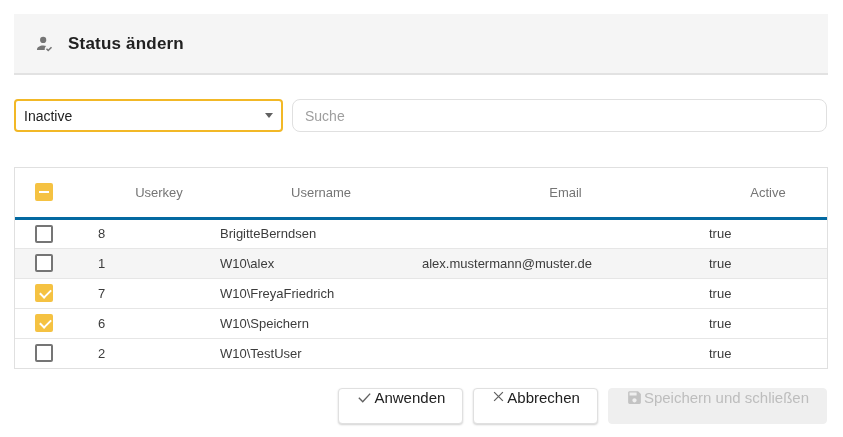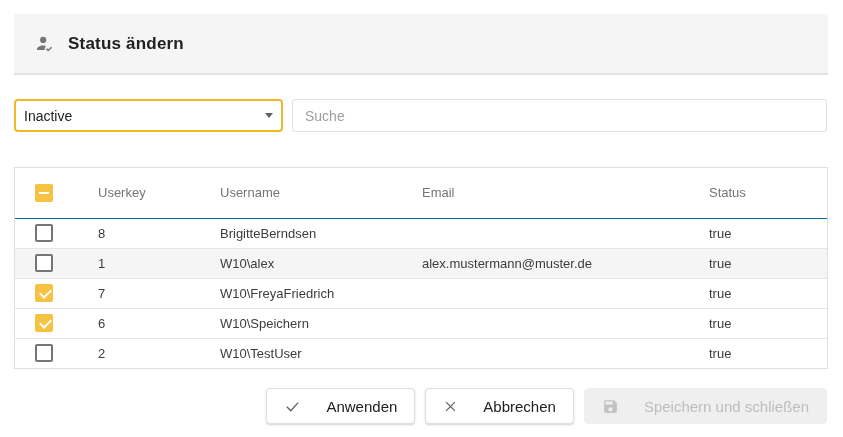--- a/index.html
+++ b/index.html
@@ -19,36 +19,36 @@
   
   .select-box {
     position:absolute; left:14px; top:99px; width:269px; height:33px;
     border:2px solid var(--accent,#f2b826); border-radius:4px; background:#fff;
     display:flex; align-items:center; justify-content:space-between;
     padding:0 8px; font-size:14px; color:#212121; cursor:pointer;
   }
   .caret { width:0; height:0; border-left:4px solid transparent; border-right:4px solid transparent; border-top:5px solid #616161; }
   .search-box {
     position:absolute; left:292px; top:99px; width:535px; height:33px;
-    border:1px solid #e0e0e0; border-radius:3px; background:#fff;
+    border:1px solid #e0e0e0; border-radius:8px; background:#fff;
     display:flex; align-items:center; padding:0 12px;
   }
   .search-box input {
     border:none; outline:none; width:100%; font-size:14px;
     font-family:"Liberation Sans", sans-serif; color:#212121; background:transparent;
   }
   .search-box input::placeholder { color:#9e9e9e; }
 
   
   .tablewrap { position:absolute; left:14px; top:167px; width:814px; border:1px solid #e0e0e0; }
   table { width:100%; border-collapse:collapse; table-layout:fixed; }
   col.c0{width:83px;} col.c1{width:122px;} col.c2{width:202px;} col.c3{width:287px;} col.c4{width:118px;}
   thead th {
-    height:50px; text-align:left; vertical-align:middle;
-    font-size:13px; font-weight:400; color:#757575; border-bottom:1px solid #0369a1;
+    height:50px; text-align:center; vertical-align:middle;
+    font-size:13px; font-weight:400; color:#757575; border-bottom:3px solid #0369a1;
   }
   tbody td {
     height:30px; vertical-align:middle; font-size:13px; color:#3c3c3c;
     border-bottom:1px solid #e6e6e6; white-space:nowrap; overflow:hidden;
   }
   tbody tr:last-child td { border-bottom:none; }
   tbody tr.hl td { background:#f5f5f5; }
   td.cbcell, th.cbcell { padding-left:20px; }
 
   .cb {
@@ -60,21 +60,21 @@
     content:""; display:block; width:5px; height:9px;
     border:solid #fff; border-width:0 2px 2px 0;
     transform:rotate(45deg); margin:1px 0 0 5px;
   }
   .cb.indet { background:var(--cbfill,#f5c242); border-color:var(--cbfill,#f5c242); }
   .cb.indet::after { content:""; display:block; width:10px; height:2px; background:#fff; margin:6px auto; }
 
   
   .actions { position:absolute; right:16px; top:388px; display:flex; gap:10px; }
   .btn {
-    height:36px; display:flex; align-items:center; gap:25px; padding:16px 17px;
+    height:36px; display:flex; align-items:flex-start; gap:1px; padding:0 17px;
     background:#fff; border:1px solid #e0e0e0; border-radius:4px;
     font-family:"Liberation Sans", sans-serif; font-size:15px; font-weight:500; color:#212121;
     box-shadow:0 1px 2px rgba(0,0,0,.18); cursor:pointer;
   }
   .btn.disabled {
     background:#efefef; border-color:#efefef; color:#bdbdbd;
     box-shadow:none; cursor:default;
   }
   .bicon { display:flex; align-items:center; }
 </style>
@@ -113,21 +113,21 @@
           <col class="c4">
         </colgroup>
       <thead>
         <tr>
           <th class="cbcell">
               <span class="cb indet"></span>
             </th>
           <th>Userkey</th>
           <th>Username</th>
           <th>Email</th>
-          <th>Status</th>
+          <th>Active</th>
         </tr>
       </thead>
       <tbody>
           <tr>
             <td class="cbcell">
               <span class="cb"></span>
             </td>
             <td>8</td>
             <td>BrigitteBerndsen</td>
             <td></td>

